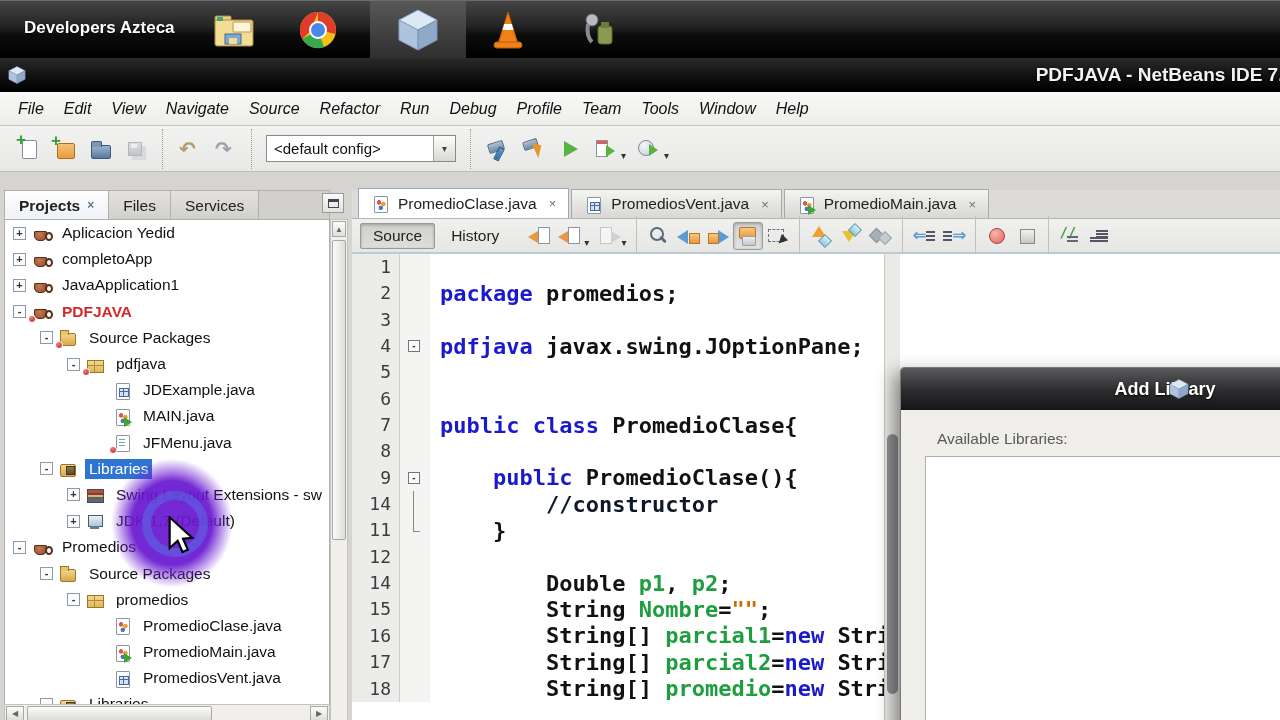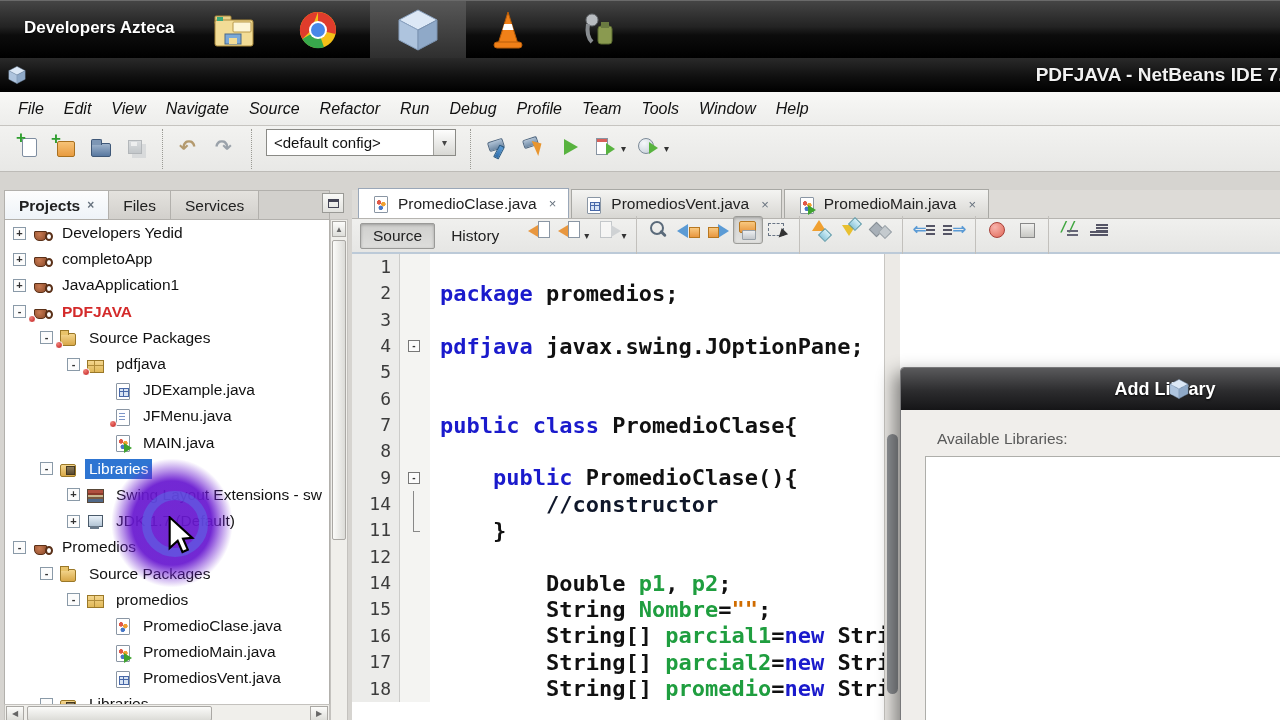--- a/index.html
+++ b/index.html
@@ -27,21 +27,21 @@
   
   .menubar { position:absolute; left:0; top:92px; width:1280px; height:34px;
     background:linear-gradient(#f8f8f6,#ededeb); border-bottom:1px solid #c6c4c0;
     display:flex; align-items:center; padding-left:8px; }
   .menu-item { font-size:16px; color:#111; padding:0 10px; line-height:32px; cursor:default;font-style:italic; }
 
   
   .toolbar { position:absolute; left:0; top:126px; width:1280px; height:46px;
     background:linear-gradient(#f2f2f0,#e8e8e6); border-bottom:1px solid #bdbbb7;
     display:flex; align-items:center; padding-left:6px; }
-  .tb-group { display:flex; height:40px; padding:0 4px; }
+  .tb-group { display:flex; align-items:center; height:40px; padding:0 4px; }
   .toolbar .tb-group + .tb-group { border-left:1px dotted #9a9a94; margin-left:4px; padding-left:8px; }
   .tb-btn { width:36px; height:36px; display:flex; align-items:center; justify-content:center;
     border:1px solid transparent; border-radius:3px; position:relative; }
   .tb-btn.dis { opacity:.5; }
   .tb-btn.pressed { background:linear-gradient(#d2d2d0,#e2e2e0); border-color:#9c9c98; box-shadow:inset 0 1px 3px rgba(0,0,0,.25); }
   .dd-caret { font-size:10px; color:#333; margin:14px 4px 0 -2px; }
   .combo { width:190px; height:27px; background:#fff; border:1px solid #8a8a86; display:flex;
     align-items:center; margin:0 6px; position:relative; }
   .combo-text { flex:1; font-size:15px; color:#111; padding-left:7px; white-space:nowrap; overflow:hidden; }
   .combo-arrow { width:22px; height:25px; background:linear-gradient(#fdfdfd,#d8d8d4);
@@ -403,21 +403,21 @@
         <div class="ptab">Files</div>
         <div class="ptab">Services</div>
       </div>
     <div class="panel-min">
         <i></i>
       </div>
     <div class="tree" id="tree">
         <div class="trow" style="padding-left: 8px;">
           <span class="handle">+</span>
           <span class="ti t-java-project"></span>
-          <span class="tlabel">Developers Yedid</span>
+          <span class="tlabel">Aplicacion Yedid</span>
         </div>
         <div class="trow" style="padding-left: 8px;">
           <span class="handle">+</span>
           <span class="ti t-java-project"></span>
           <span class="tlabel">completoApp</span>
         </div>
         <div class="trow" style="padding-left: 8px;">
           <span class="handle">+</span>
           <span class="ti t-java-project"></span>
           <span class="tlabel">JavaApplication1</span>
@@ -443,29 +443,29 @@
           </span>
           <span class="tlabel">pdfjava</span>
         </div>
         <div class="trow" style="padding-left: 89px;">
           <span class="hspace"></span>
           <span class="ti t-java-form"></span>
           <span class="tlabel">JDExample.java</span>
         </div>
         <div class="trow" style="padding-left: 89px;">
           <span class="hspace"></span>
+          <span class="ti t-java-main"></span>
+          <span class="tlabel">MAIN.java</span>
+        </div>
+        <div class="trow" style="padding-left: 89px;">
+          <span class="hspace"></span>
           <span class="ti t-java-file">
             <span class="badge"></span>
           </span>
           <span class="tlabel">JFMenu.java</span>
-        </div>
-        <div class="trow" style="padding-left: 89px;">
-          <span class="hspace"></span>
-          <span class="ti t-java-main"></span>
-          <span class="tlabel">MAIN.java</span>
         </div>
         <div class="trow" style="padding-left: 35px;">
           <span class="handle">-</span>
           <span class="ti t-libraries-folder"></span>
           <span class="tlabel sel">Libraries</span>
         </div>
         <div class="trow" style="padding-left: 62px;">
           <span class="handle">+</span>
           <span class="ti t-library-books"></span>
           <span class="tlabel">Swing Layout Extensions - sw</span>

